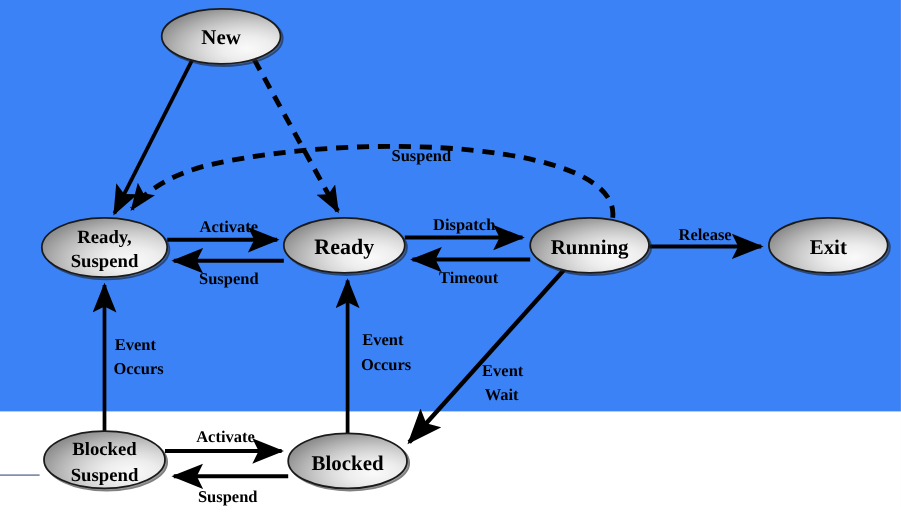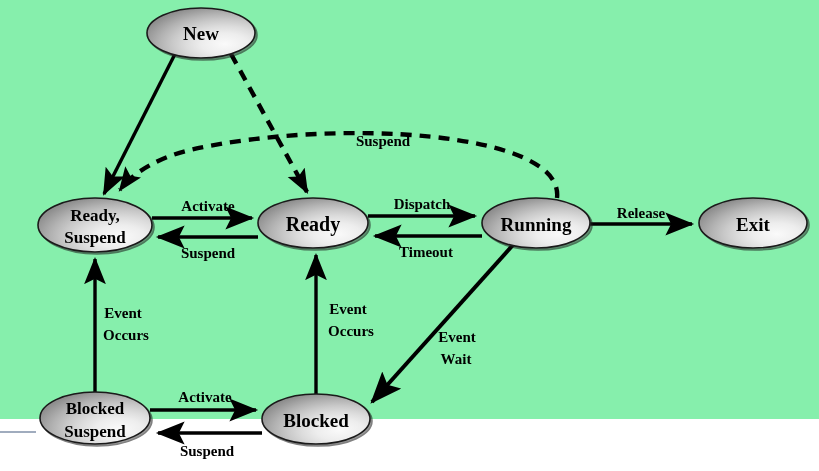--- a/index.html
+++ b/index.html
@@ -1,18 +1,18 @@
 <!DOCTYPE html>
 <html><head>
 <meta charset="utf-8">
 <style>
   html,body{margin:0;padding:0;background:#ffffff;}
   body{width:819px;height:471px;overflow:hidden;
        font-family:"Liberation Serif","DejaVu Serif",serif;}
-  #diagram-root{position:relative;width:819px;height:419px;background:#86efac;}
+  #diagram-root{position:relative;width:819px;height:374px;background:#3b82f6;}
   svg{display:block;}
   .node-label{font-family:"Liberation Serif","DejaVu Serif",serif;
               font-weight:bold;fill:#000;text-anchor:middle;}
   .edge-label{font-family:"Liberation Serif","DejaVu Serif",serif;
               font-weight:bold;fill:#000;text-anchor:middle;font-size:15px;}
   .edge-line{stroke:#000;fill:none;}
   .edge-dashed{stroke:#000;fill:none;stroke-dasharray:11 8;}
   .ellipse-shape{stroke:#1a1a1a;stroke-width:1.6;}
   .rule-line{stroke:#8090a8;stroke-width:1.6;}
 </style>

